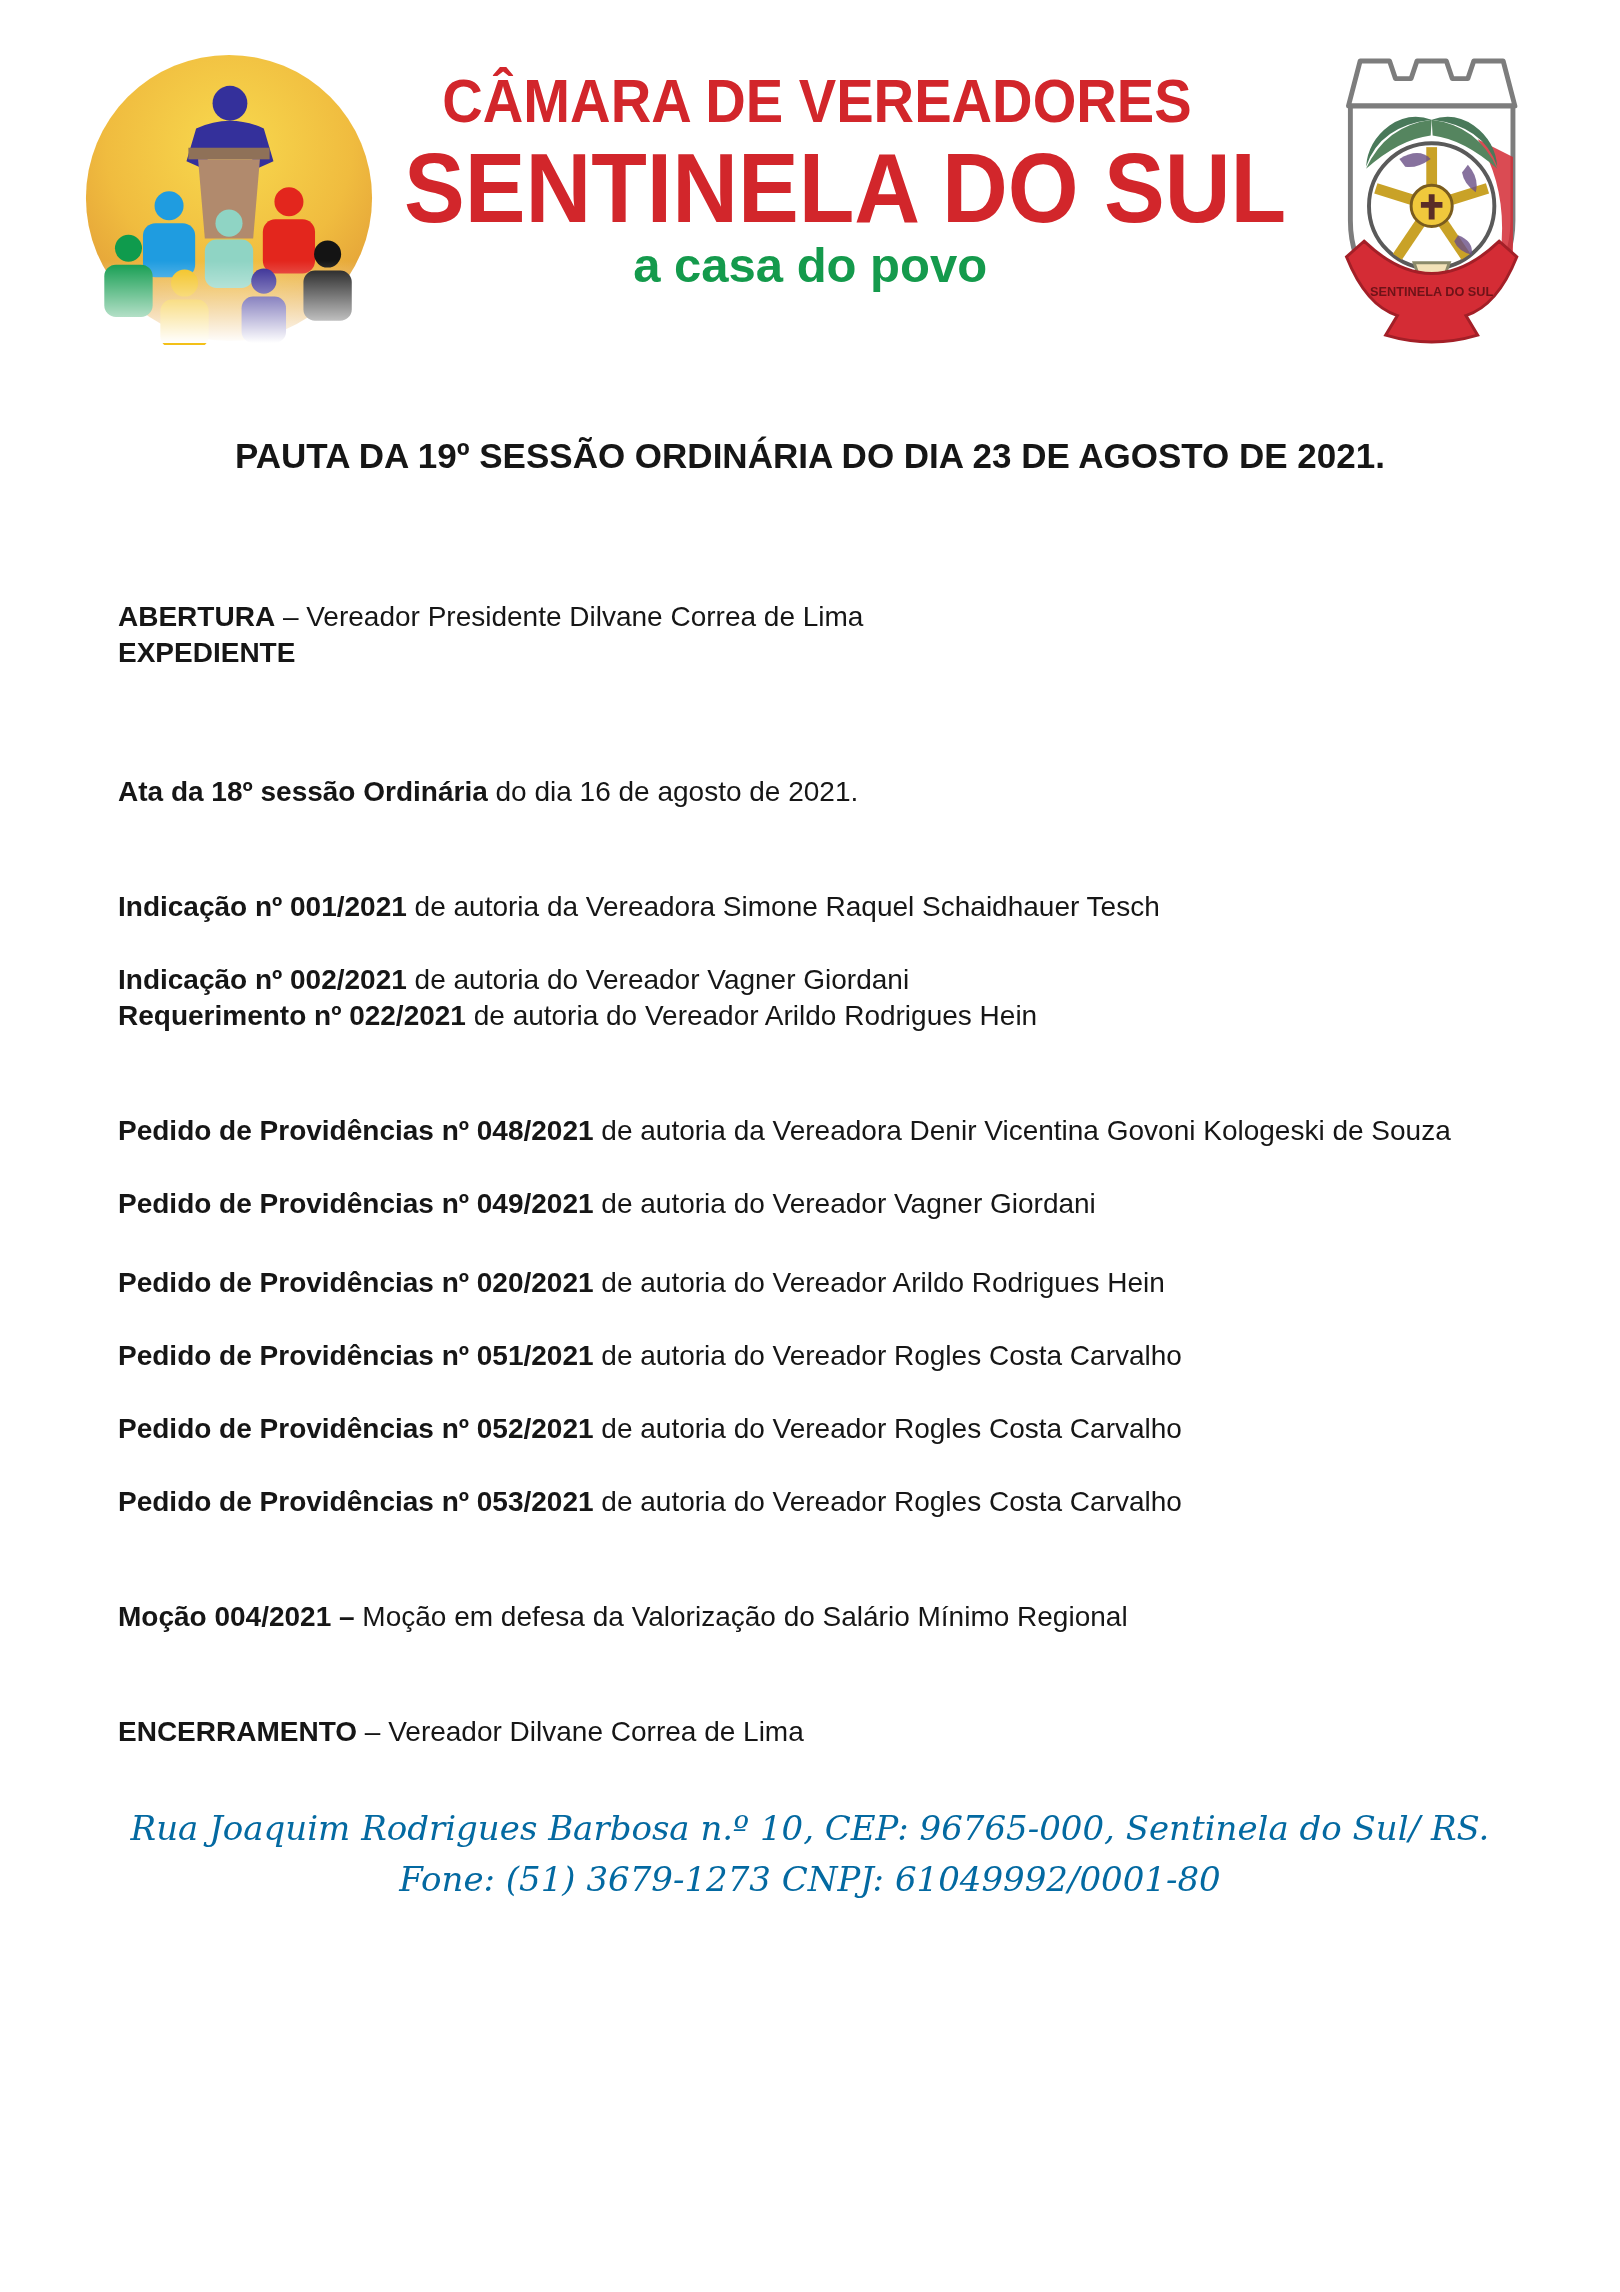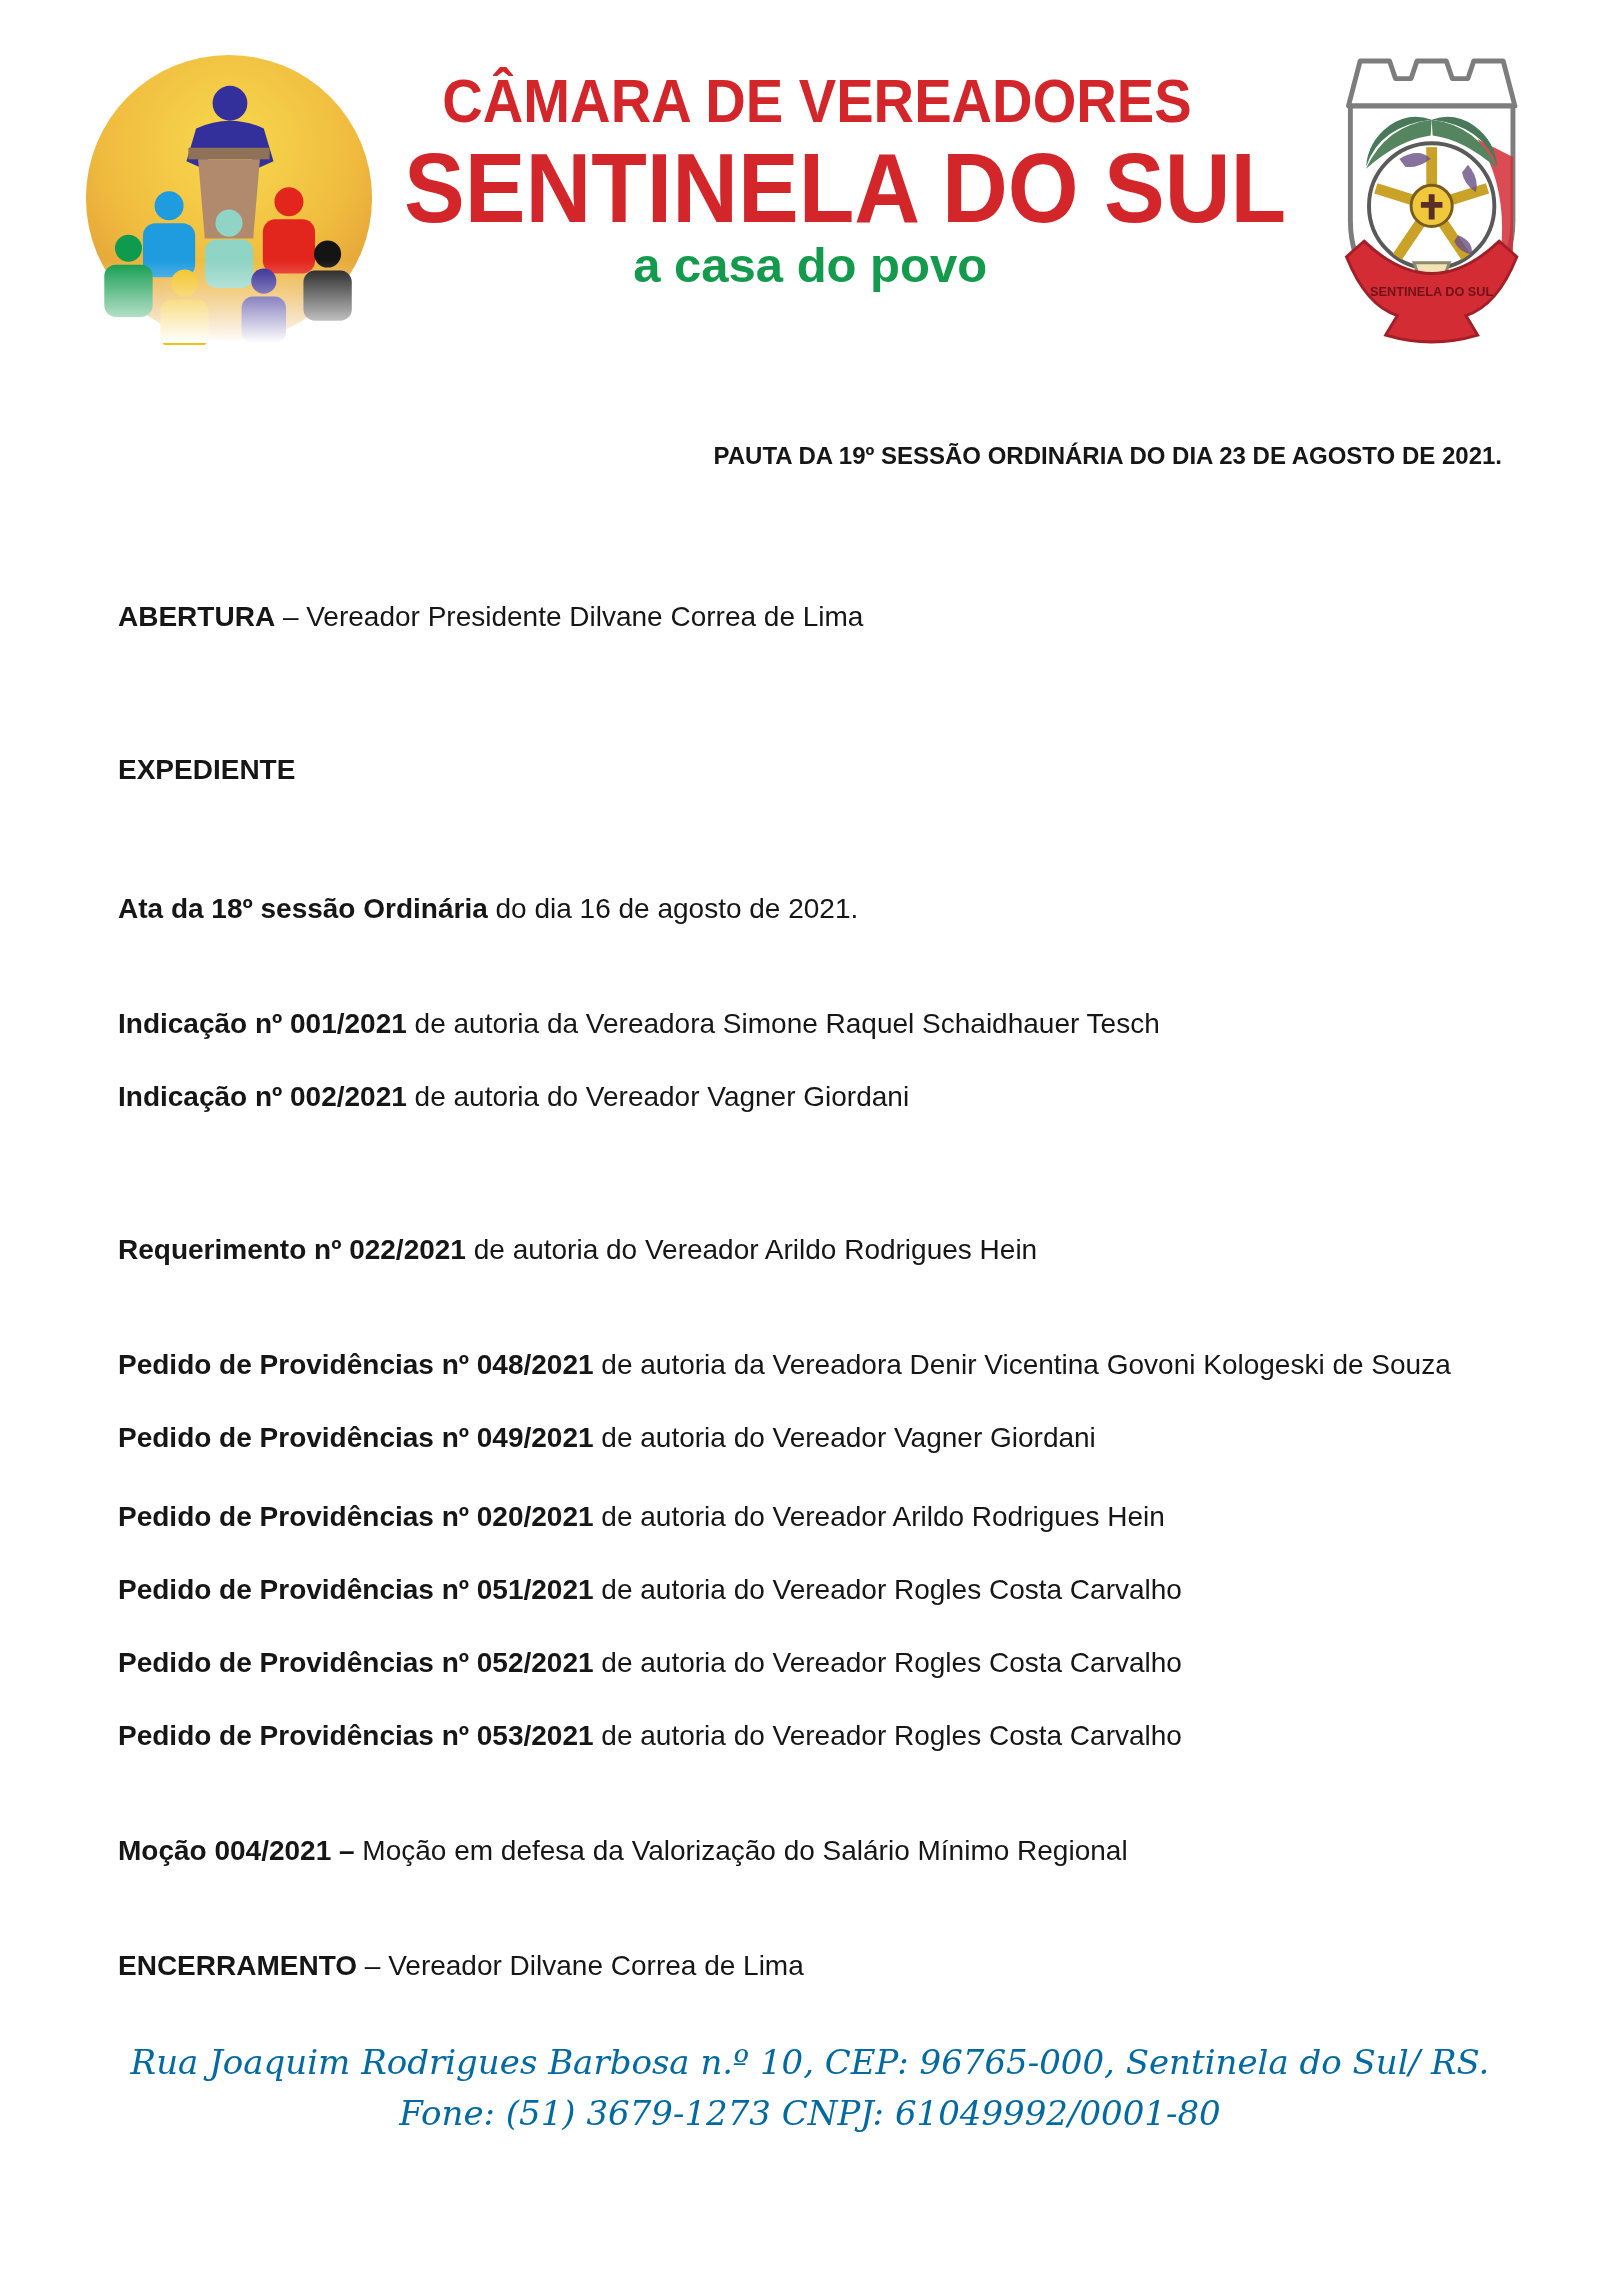--- a/index.html
+++ b/index.html
@@ -20,30 +20,30 @@
     display:block;color:var(--red);font-weight:bold;font-size:99px;line-height:1.0;
     margin-top:5.9px;transform:scaleX(0.92);transform-origin:50% 50%;white-space:nowrap;
   }
   .tagline{
     display:block;color:var(--green);font-weight:bold;font-size:49px;line-height:1.0;
     text-align:center;padding-right:13.7px;margin-top:3.9px;
   }
   
   .doc-body{padding:0 118px;}
   .doc-title{
-    text-align:right;font-weight:bold;font-size:24px;line-height:37px;margin:82px 0 0 0;
+    text-align:center;font-weight:bold;font-size:35px;line-height:37px;margin:82px 0 0 0;
   }
   .doc-line{font-size:28px;line-height:36px;margin:0;}
   .doc-line b{font-weight:bold;}
   .justify{text-align:justify;}
   .gap-g1{margin-top:37px;}
   .gap-g2{margin-top:43px;}
   .gap-g3{margin-top:103px;}
   .gap-g4{margin-top:79px;}
-  .gap-g5{margin-top:117px;}
+  .gap-g5{}
   .gap-g6{margin-top:125px;}
   
   .footer{
     text-align:center;margin-top:53px;
     font-family:"DejaVu Serif",serif;font-style:italic;
     font-size:34px;line-height:51px;color:#0369a1;
   }
 </style>
 </head>
 <body>

